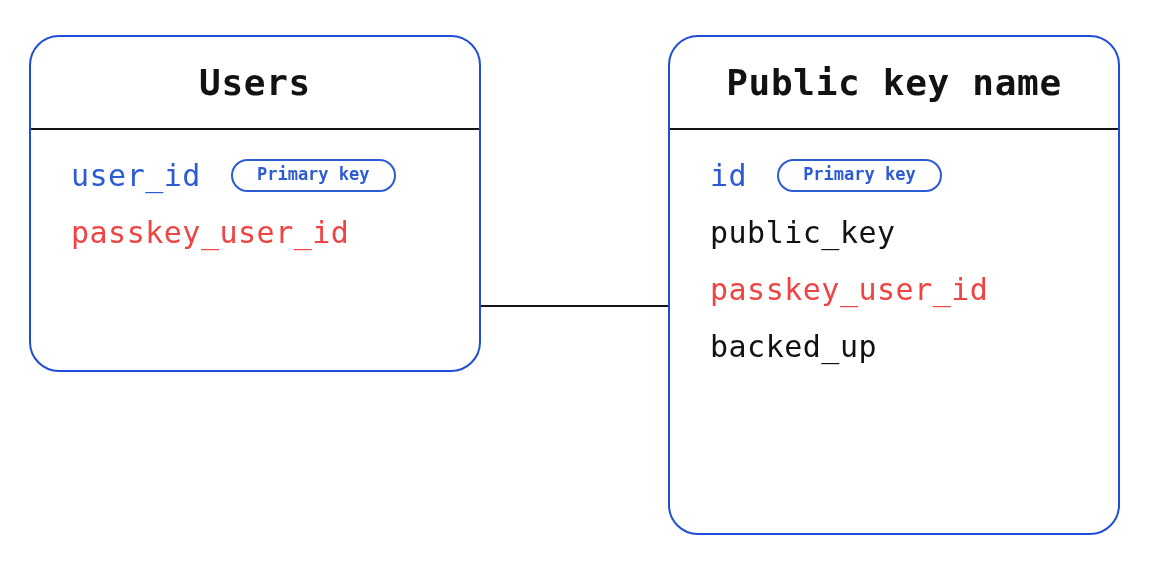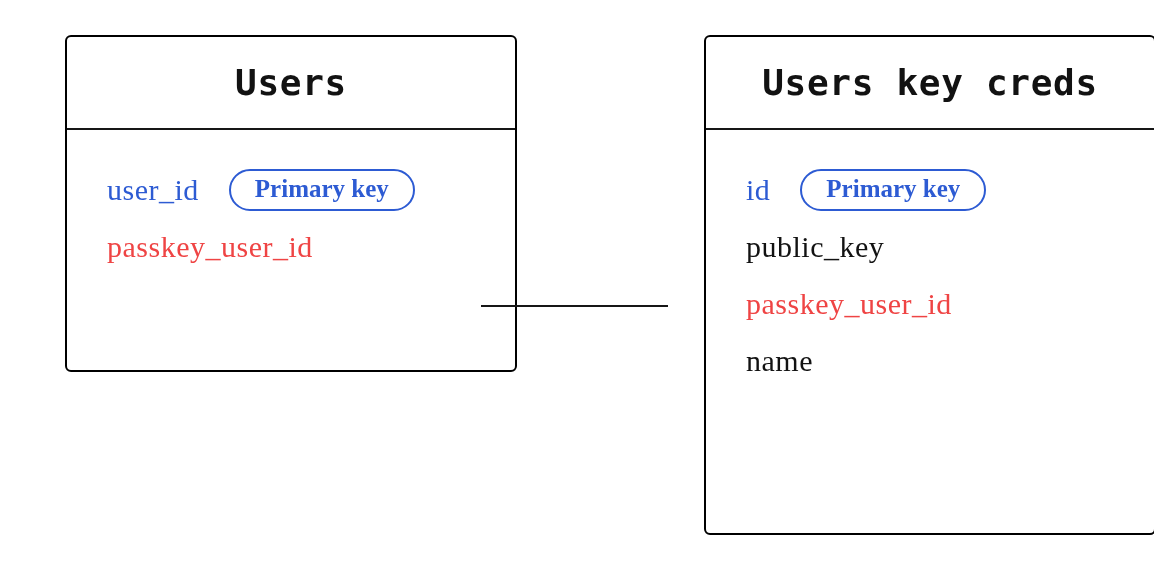--- a/index.html
+++ b/index.html
@@ -12,23 +12,22 @@
     width: 1154px;
     height: 572px;
     background: #ffffff;
     overflow: hidden;
     font-family: "DejaVu Sans Mono", "Liberation Mono", monospace;
   }
   .entity {
     position: absolute;
     box-sizing: border-box;
     background: #ffffff;
-    border: 2px solid #000000;
-    border-radius: 6px;
-    margin-left: 36px;
+    border: 2px solid #1d4ed8;
+    border-radius: 30px;
   }
   .entity-users {
     left: 29px;
     top: 35px;
     width: 452px;
     height: 337px;
   }
   .entity-creds {
     left: 668px;
     top: 35px;
@@ -44,22 +43,21 @@
     justify-content: center;
   }
   .entity-title {
     font-size: 36px;
     font-weight: 700;
     letter-spacing: 0.7px;
     color: #121212;
     white-space: nowrap;
   }
   .entity-fields {
-    padding: 31px 20px 0 40px;
-    font-family: Liberation Serif, serif;
+    padding: 17px 20px 0 40px;
   }
   .field-row {
     height: 57px;
     display: flex;
     align-items: center;
     white-space: nowrap;
   }
   .field-name {
     font-size: 30px;
     letter-spacing: 0.5px;
@@ -69,21 +67,21 @@
   .field-name.relation { color: #ef4444; }
   .pk-badge {
     display: inline-flex;
     align-items: center;
     justify-content: center;
     margin-left: 30px;
     padding: 3px 24px 5px 24px;
     border: 2px solid #2d5bd3;
     border-radius: 999px;
     color: #2d5bd3;
-    font-size: 25px;
+    font-size: 17px;
     font-weight: 700;
     line-height: 1.2;
     white-space: nowrap;
   }
   .relationship-line {
     position: absolute;
     left: 481px;
     top: 305px;
     width: 187px;
     height: 2px;
@@ -107,32 +105,32 @@
       <div class="field-row">
         <span class="field-name relation">passkey_user_id</span>
       </div>
     </div>
   </div>
 
   <div class="relationship-line"></div>
 
   <div class="entity entity-creds">
     <div class="entity-header">
-      <span class="entity-title">Users key creds</span>
+      <span class="entity-title">Public key name</span>
     </div>
     <div class="entity-fields">
       <div class="field-row">
         <span class="field-name primary">id</span>
         <span class="pk-badge">Primary key</span>
       </div>
       <div class="field-row">
         <span class="field-name">public_key</span>
       </div>
       <div class="field-row">
         <span class="field-name relation">passkey_user_id</span>
       </div>
       <div class="field-row">
-        <span class="field-name">name</span>
+        <span class="field-name">backed_up</span>
       </div>
     </div>
   </div>
 
 </div>
 
 </body></html>

